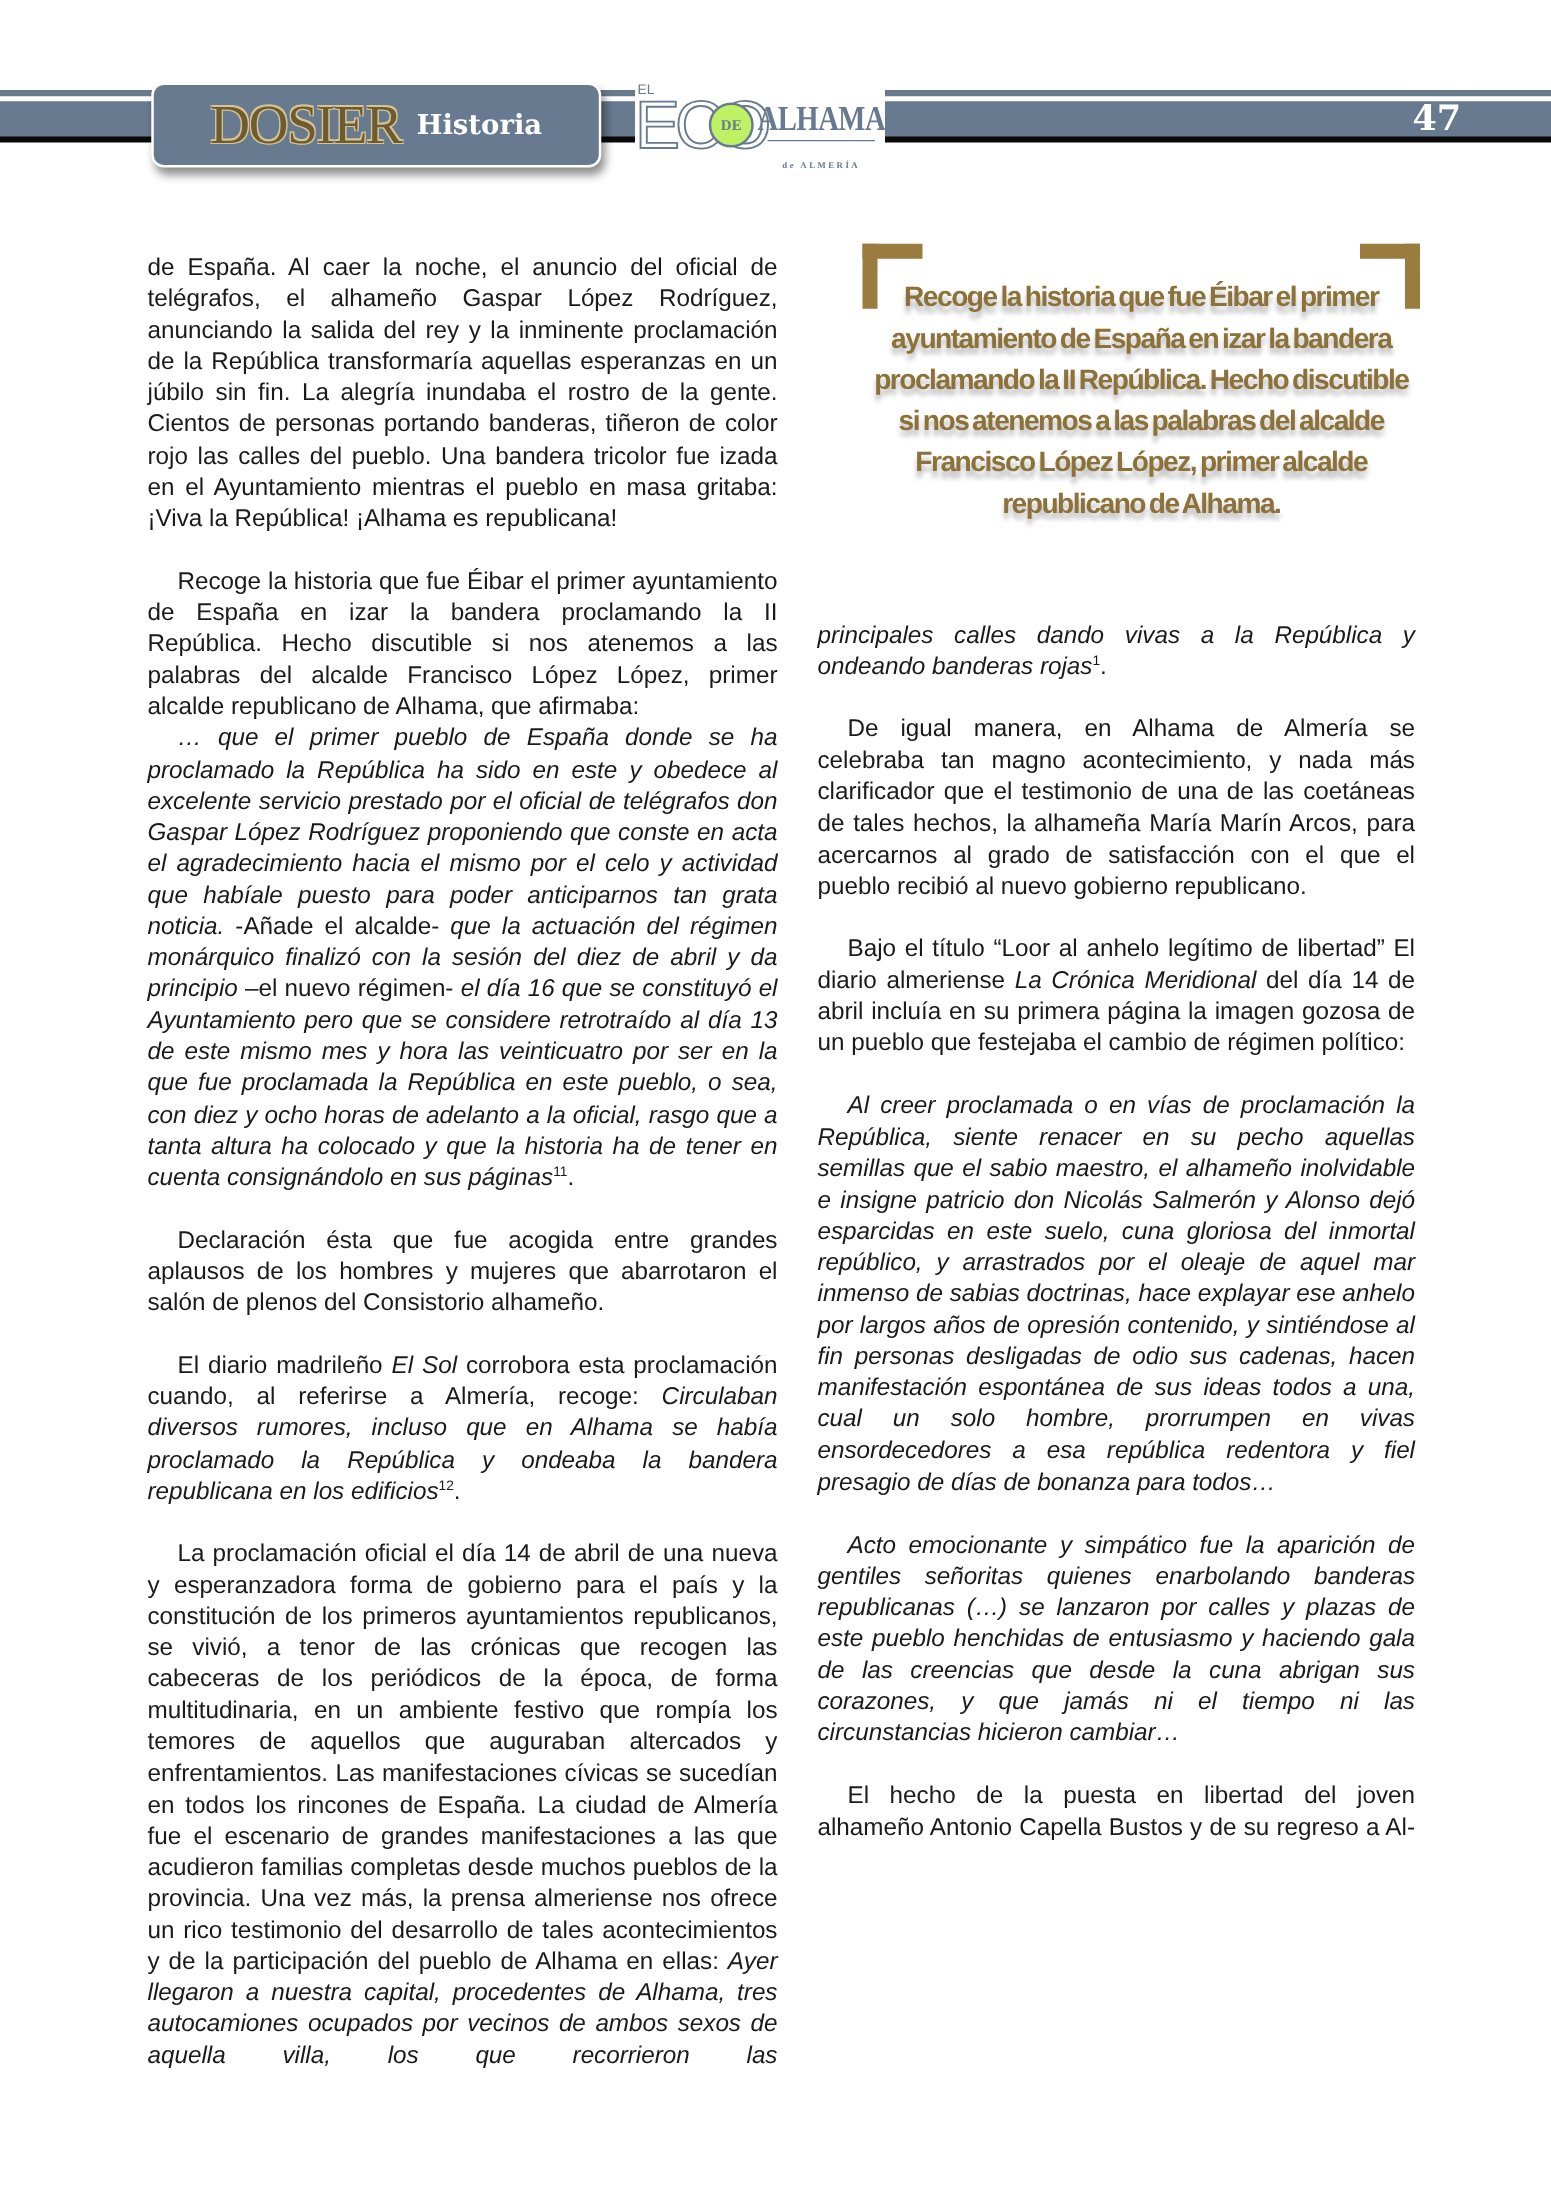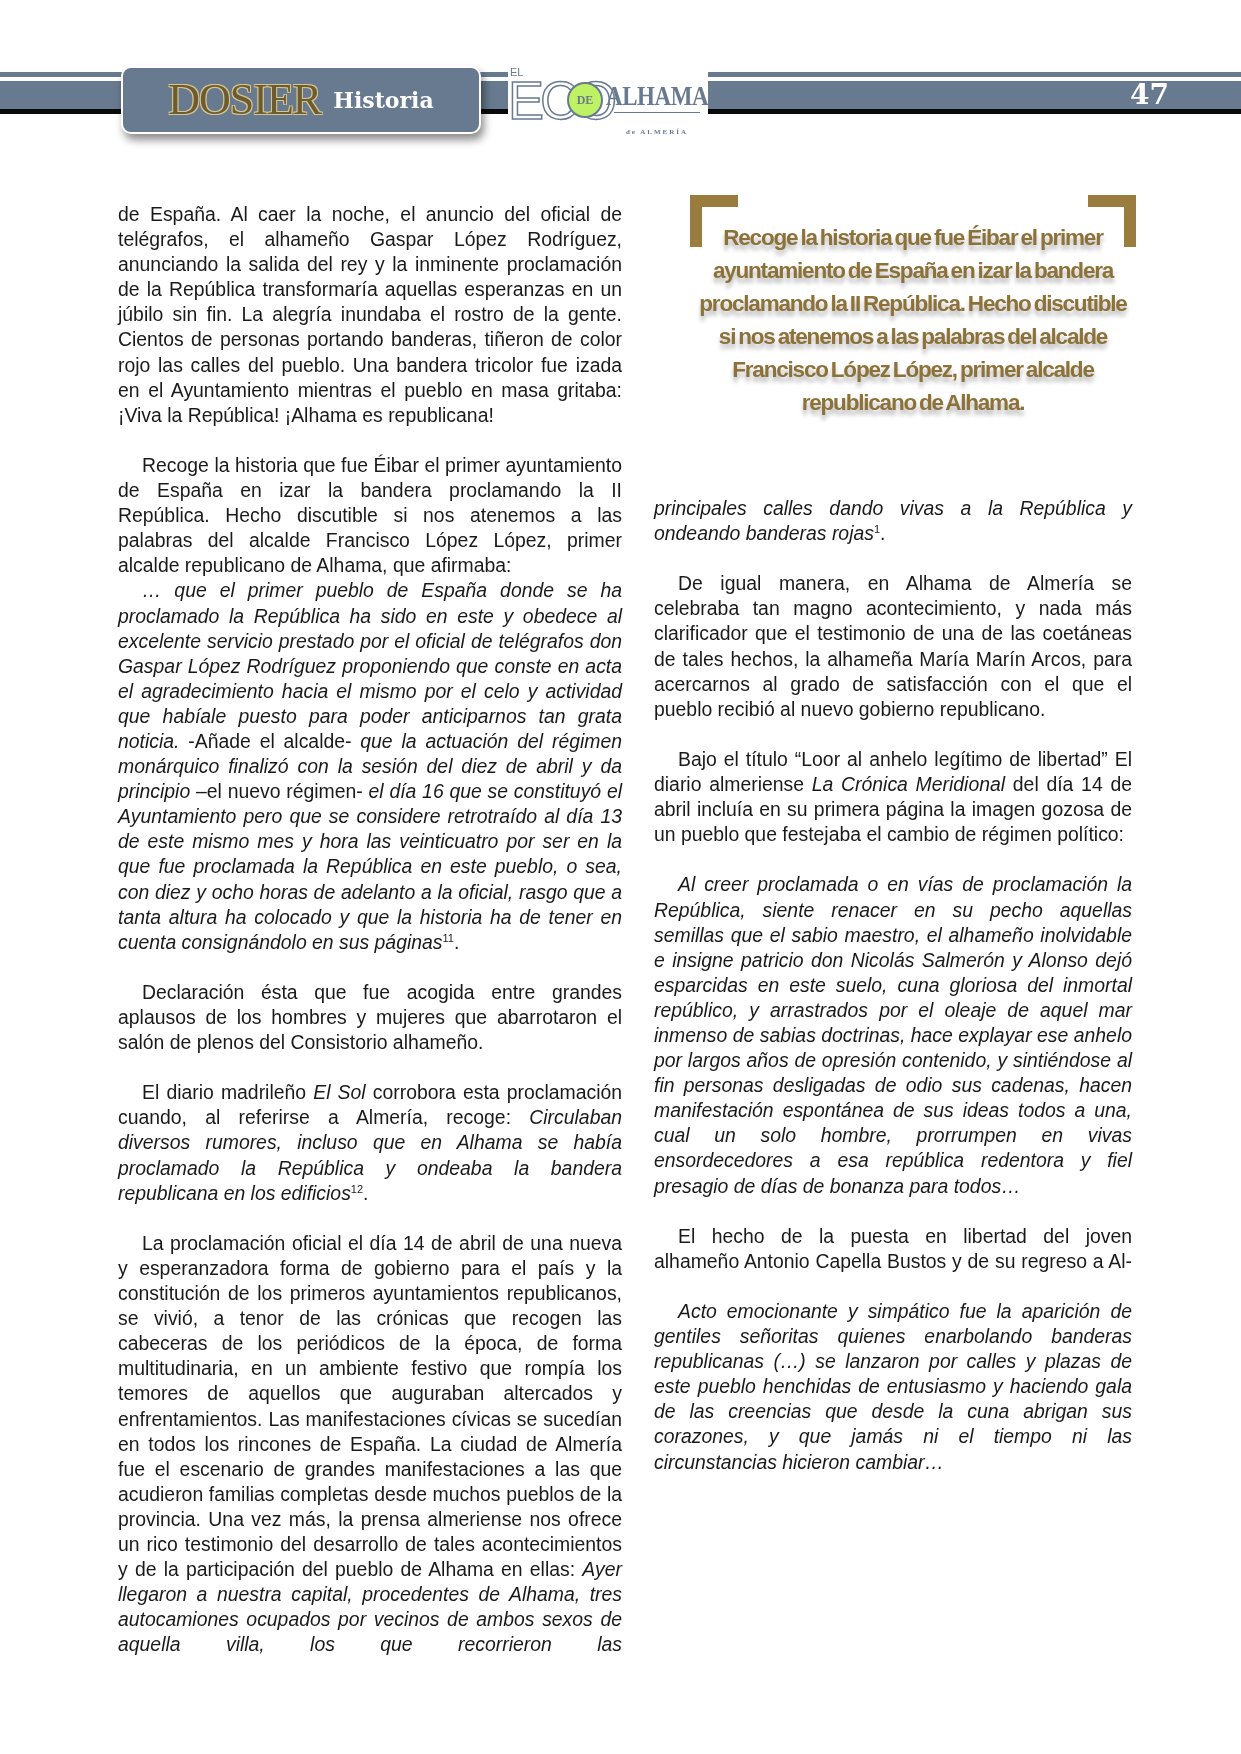--- a/index.html
+++ b/index.html
@@ -94,15 +94,15 @@
   <p><span>Declaración ésta que fue acogida entre grandes aplausos de los hombres y mujeres que abarrotaron el salón de plenos del Consistorio alhameño.</span></p>
   <p><span>El diario madrileño </span><i>El Sol</i><span> corrobora esta proclamación cuando, al referirse a Almería, recoge: </span><i>Circulaban diversos rumores, incluso que en Alhama se había proclamado la República y ondeaba la bandera republicana en los edificios</i><sup>12</sup>.</p>
   <p style="text-align-last: justify;"><span>La proclamación oficial el día 14 de abril de una nueva y esperanzadora forma de gobierno para el país y la constitución de los primeros ayuntamientos republicanos, se vivió, a tenor de las crónicas que recogen las cabeceras de los periódicos de la época, de forma multitudinaria, en un ambiente festivo que rompía los temores de aquellos que auguraban altercados y enfrentamientos. Las manifestaciones cívicas se sucedían en todos los rincones de España. La ciudad de Almería fue el escenario de grandes manifestaciones a las que acudieron familias completas desde muchos pueblos de la provincia. Una vez más, la prensa almeriense nos ofrece un rico testimonio del desarrollo de tales acontecimientos y de la participación del pueblo de Alhama en ellas: </span><i>Ayer llegaron a nuestra capital, procedentes de Alhama, tres autocamiones ocupados por vecinos de ambos sexos de aquella villa, los que recorrieron las</i></p>
 </div>
 
 <div class="col col-right">
   <p class="noindent"><i>principales calles dando vivas a la República y ondeando banderas rojas</i><sup>1</sup>.</p>
   <p><span>De igual manera, en Alhama de Almería se celebraba tan magno acontecimiento, y nada más clarificador que el testimonio de una de las coetáneas de tales hechos, la alhameña María Marín Arcos, para acercarnos al grado de satisfacción con el que el pueblo recibió al nuevo gobierno republicano.</span></p>
   <p><span>Bajo el título “Loor al anhelo legítimo de libertad” El diario almeriense </span><i>La Crónica Meridional</i><span> del día 14 de abril incluía en su primera página la imagen gozosa de un pueblo que festejaba el cambio de régimen político:</span></p>
   <p><i>Al creer proclamada o en vías de proclamación la República, siente renacer en su pecho aquellas semillas que el sabio maestro, el alhameño inolvidable e insigne patricio don Nicolás Salmerón y Alonso dejó esparcidas en este suelo, cuna gloriosa del inmortal repúblico, y arrastrados por el oleaje de aquel mar inmenso de sabias doctrinas, hace explayar ese anhelo por largos años de opresión contenido, y sintiéndose al fin personas desligadas de odio sus cadenas, hacen manifestación espontánea de sus ideas todos a una, cual un solo hombre, prorrumpen en vivas ensordecedores a esa república redentora y fiel presagio de días de bonanza para todos…</i></p>
+  <p><i>Acto emocionante y simpático fue la aparición de gentiles señoritas quienes enarbolando banderas republicanas (…) se lanzaron por calles y plazas de este pueblo henchidas de entusiasmo y haciendo gala de las creencias que desde la cuna abrigan sus corazones, y que jamás ni el tiempo ni las circunstancias hicieron cambiar…</i></p>
   <p style="text-align-last: justify;"><span>El hecho de la puesta en libertad del joven alhameño Antonio Capella Bustos y de su regreso a Al-</span></p>
-  <p><i>Acto emocionante y simpático fue la aparición de gentiles señoritas quienes enarbolando banderas republicanas (…) se lanzaron por calles y plazas de este pueblo henchidas de entusiasmo y haciendo gala de las creencias que desde la cuna abrigan sus corazones, y que jamás ni el tiempo ni las circunstancias hicieron cambiar…</i></p>
 </div>
 
 </body></html>

